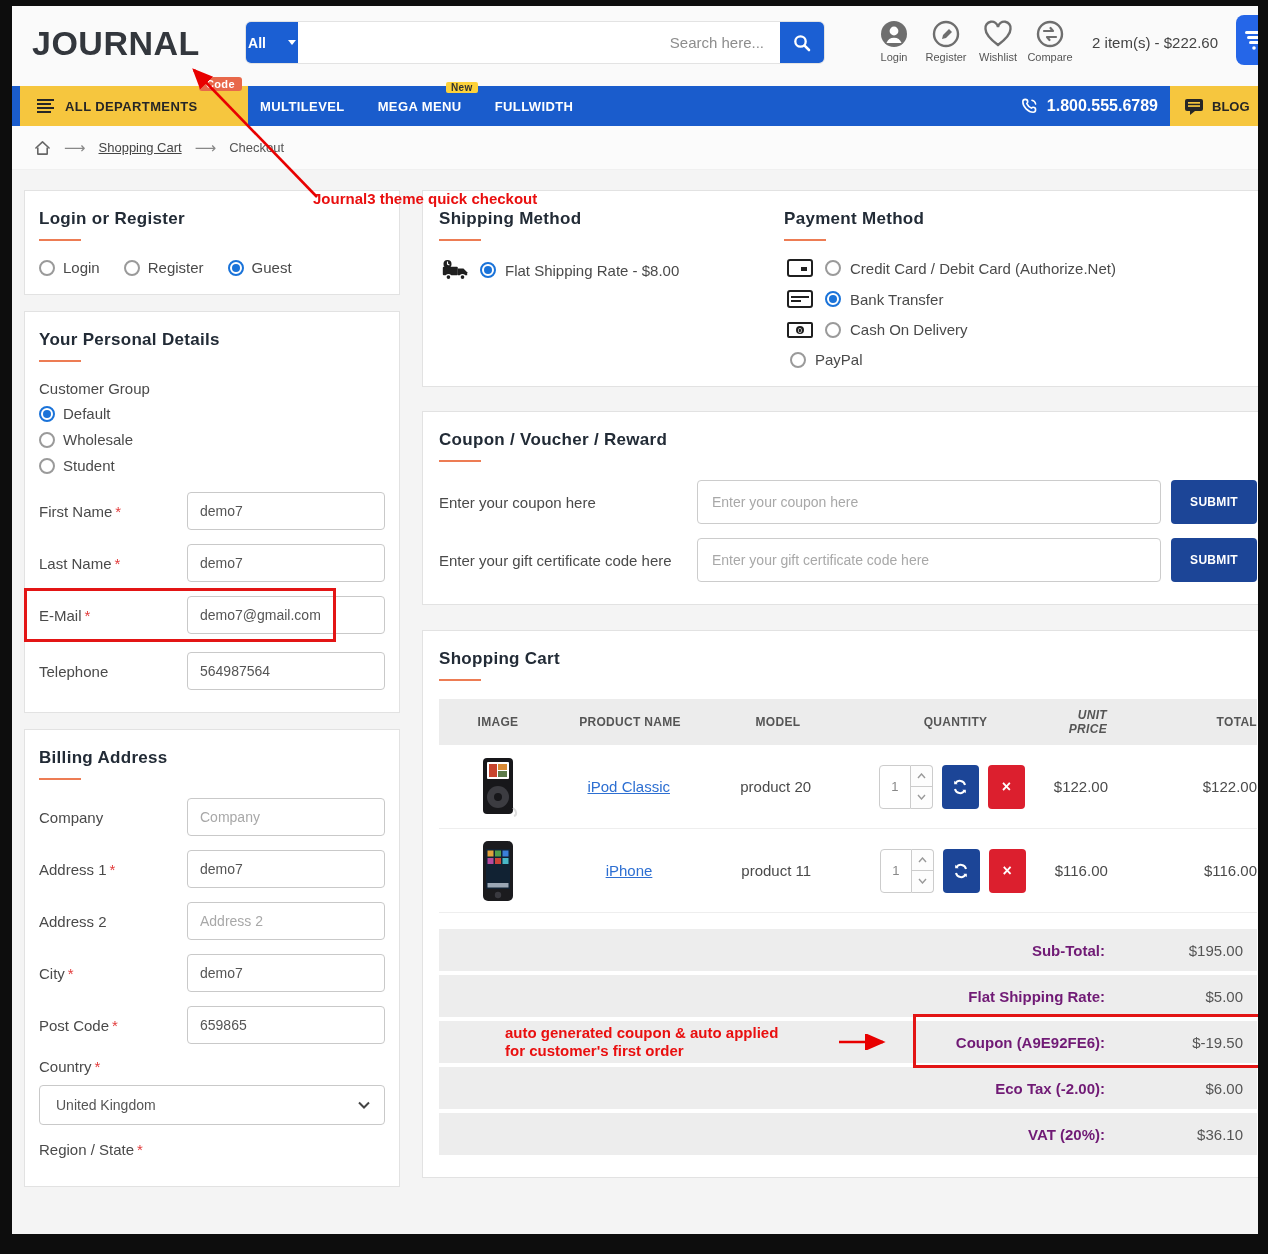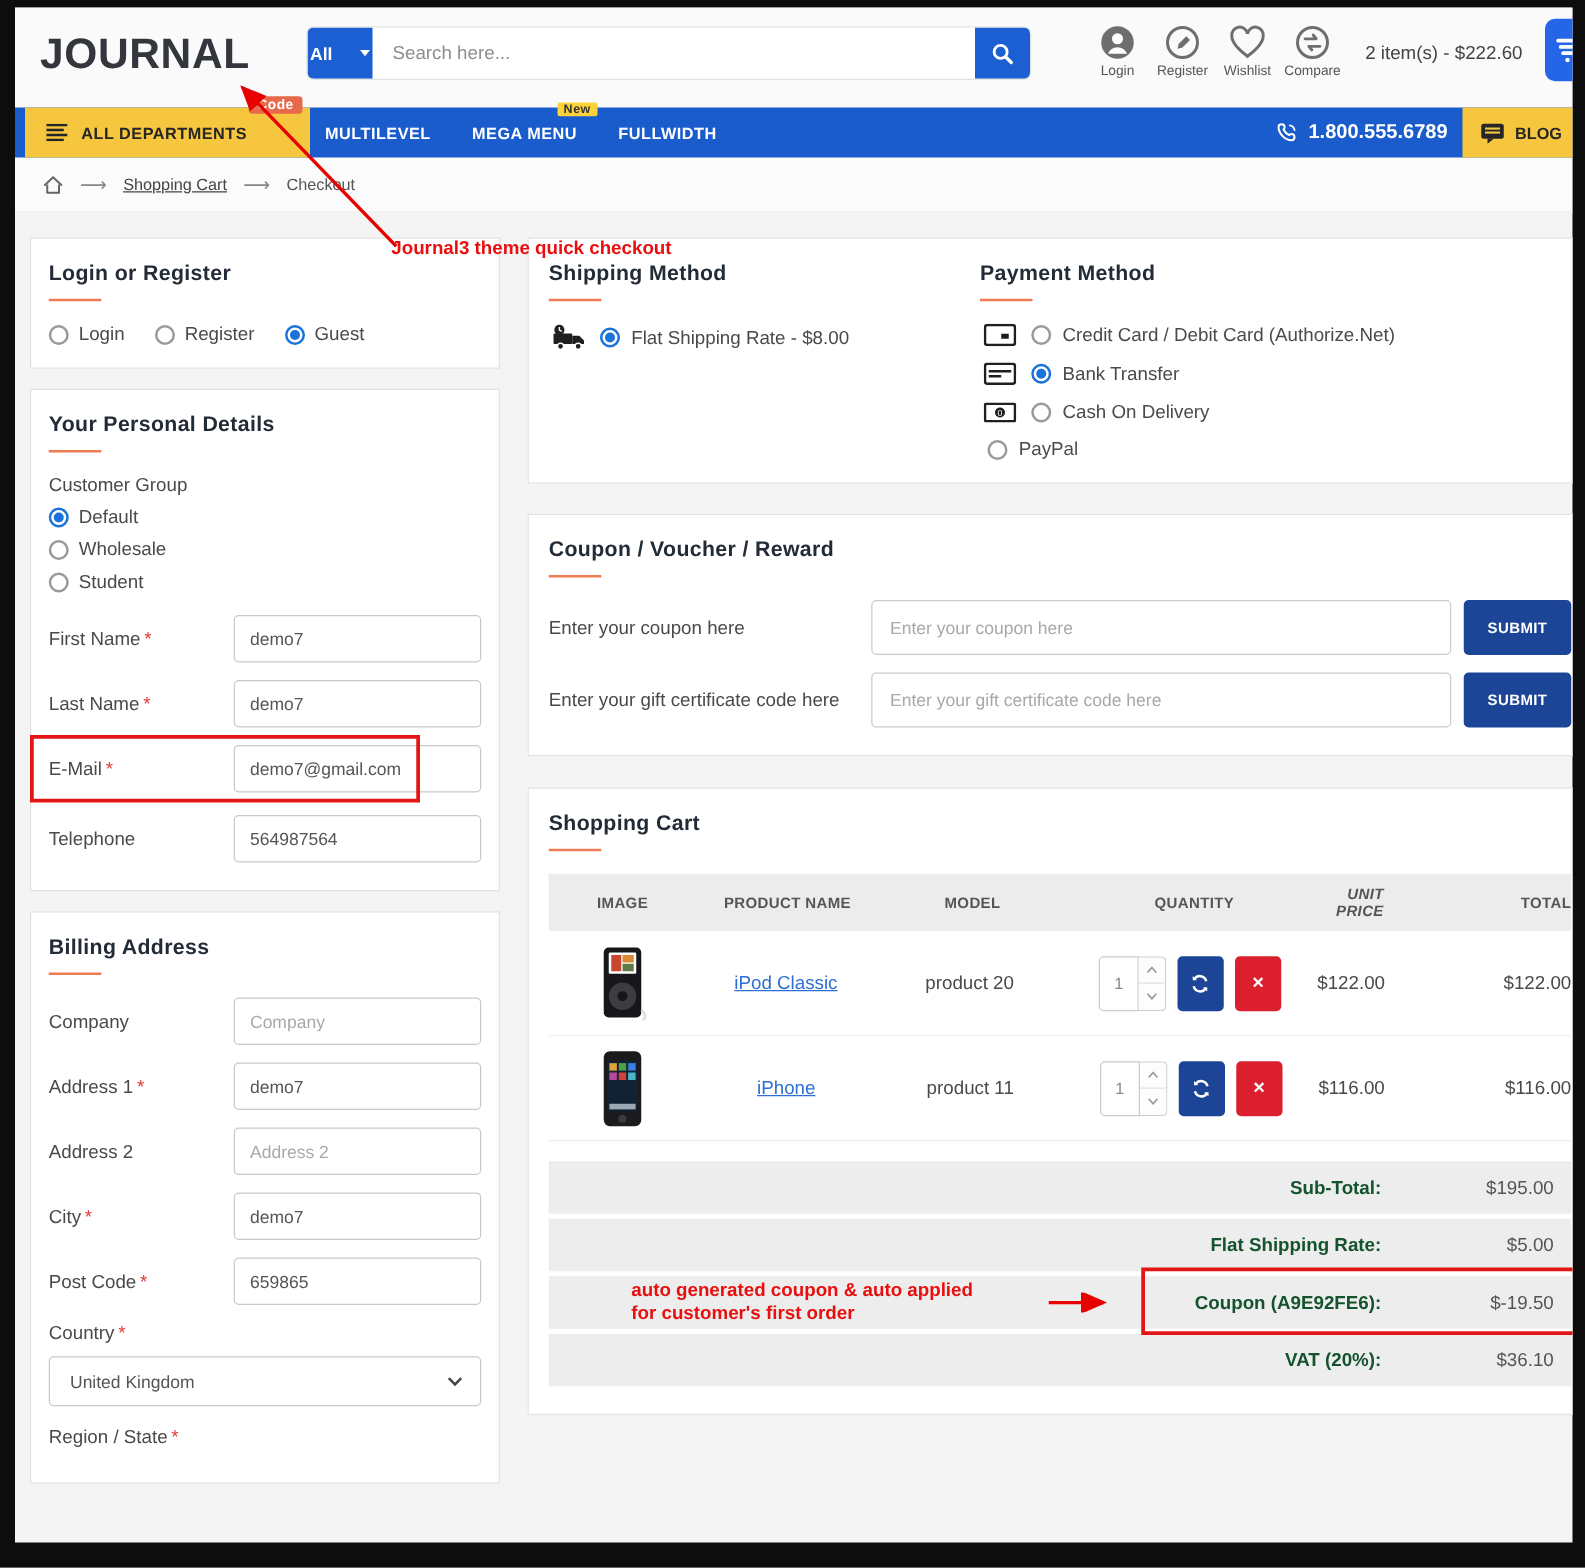--- a/index.html
+++ b/index.html
@@ -11,21 +11,21 @@
   body{background:#0d0d0d;font-family:"Liberation Sans",sans-serif;}
   .stage{position:relative;width:1268px;height:1254px;background:#0d0d0d;overflow:hidden;}
   .viewport{position:absolute;left:12px;top:6px;right:10px;bottom:20px;background:#f4f4f4;overflow:hidden;}
 
   
   .topbar{height:80px;background:#fafafa;position:relative;}
   .logo{position:absolute;left:20px;top:18px;font-size:34px;font-weight:900;color:#33373d;letter-spacing:.5px;}
   .search-group{position:absolute;left:233px;top:15px;width:580px;height:43px;display:flex;background:#fff;border:1px solid #e3e3e3;border-radius:6px;overflow:hidden;}
   .all-btn{width:52px;background:var(--blue);color:#fff;font-size:14px;font-weight:600;display:flex;align-items:center;justify-content:center;gap:22px;border:none;cursor:pointer;}
   .caret{width:0;height:0;border-left:4px solid transparent;border-right:4px solid transparent;border-top:5px solid #fff;display:inline-block;}
-  .search-input{flex:1;border:none;outline:none;padding:0 16px;font-size:15px;color:#333;background:transparent;}
+  .search-input{flex:1;border:none;outline:none;padding:0 16px;font-size:15px;color:#333;background:transparent;text-align:right;}
   .search-input::placeholder{color:#8d8d8d;}
   .search-btn{width:44px;background:var(--blue);border:none;display:flex;align-items:center;justify-content:center;cursor:pointer;}
   .account{position:absolute;left:858px;top:11px;display:flex;gap:4px;}
   .acct{width:48px;text-align:center;color:#555;font-size:11px;cursor:pointer;}
   .acct .ic{height:34px;display:flex;align-items:center;justify-content:center;}
   .cart-summary{position:absolute;right:40px;top:28px;font-size:15px;color:#444;}
   .cart-btn{position:absolute;right:-22px;top:9px;width:44px;height:50px;background:#2566e8;border:none;border-radius:8px;display:flex;align-items:center;justify-content:flex-start;padding-left:7px;cursor:pointer;}
 
   
   .navbar{height:40px;background:#1a5ccc;position:relative;}
@@ -98,21 +98,21 @@
   .spin{width:22px;display:flex;flex-direction:column;}
   .spin button{flex:1;border:1px solid #ccc;border-left:none;background:#fdfdfd;display:flex;align-items:center;justify-content:center;cursor:pointer;padding:0;}
   .spin button:first-child{border-radius:0 4px 0 0;}
   .spin button:last-child{border-top:none;border-radius:0 0 4px 0;}
   .sq-btn{width:37px;height:44px;border:none;border-radius:4px;margin-left:9px;display:flex;align-items:center;justify-content:center;cursor:pointer;}
   .refresh-btn{background:var(--navy);}
   .remove-btn{background:var(--red);color:#fff;font-size:16px;font-weight:700;}
 
   .totals{margin-top:16px;}
   .tot-row{display:flex;align-items:center;justify-content:flex-end;height:42px;background:#ededed;margin-bottom:4px;position:relative;}
-  .tot-label{font-size:15px;font-weight:700;color:#14532d;}
+  .tot-label{font-size:15px;font-weight:700;color:#701a75;}
   .tot-value{width:152px;text-align:right;padding-right:14px;font-size:15px;color:#555;}
   .coupon-frame{position:absolute;right:-8px;top:-7px;width:352px;height:54px;border:3px solid #e31515;z-index:3;pointer-events:none;}
   .coupon-note{position:absolute;left:66px;top:3px;color:var(--ann);font-weight:700;font-size:15px;line-height:18px;z-index:4;}
   .coupon-arrow{position:absolute;left:398px;top:13px;z-index:4;}
 
   .prod-img{background:#fff;}
 </style>
 </head>
 <body>
 
@@ -553,20 +553,24 @@
                   <path d="M0,0 L8,3.5 L0,7 Z" fill="#e80000"></path>
                 </marker>
               </defs>
               <line x1="2" y1="8" x2="46" y2="8" stroke="#e80000" stroke-width="2.6" marker-end="url(#ah2)"></line>
             </svg>
             <div class="coupon-frame"></div>
             <span class="tot-label">Coupon (A9E92FE6):</span>
             <span class="tot-value">$-19.50</span>
           </div>
           <div class="tot-row">
+            <span class="tot-label">Eco Tax (-2.00):</span>
+            <span class="tot-value">$6.00</span>
+          </div>
+          <div class="tot-row">
             <span class="tot-label">VAT (20%):</span>
             <span class="tot-value">$36.10</span>
           </div>
 
         </div>
       </div>
 
     </div>
   </div>
 

